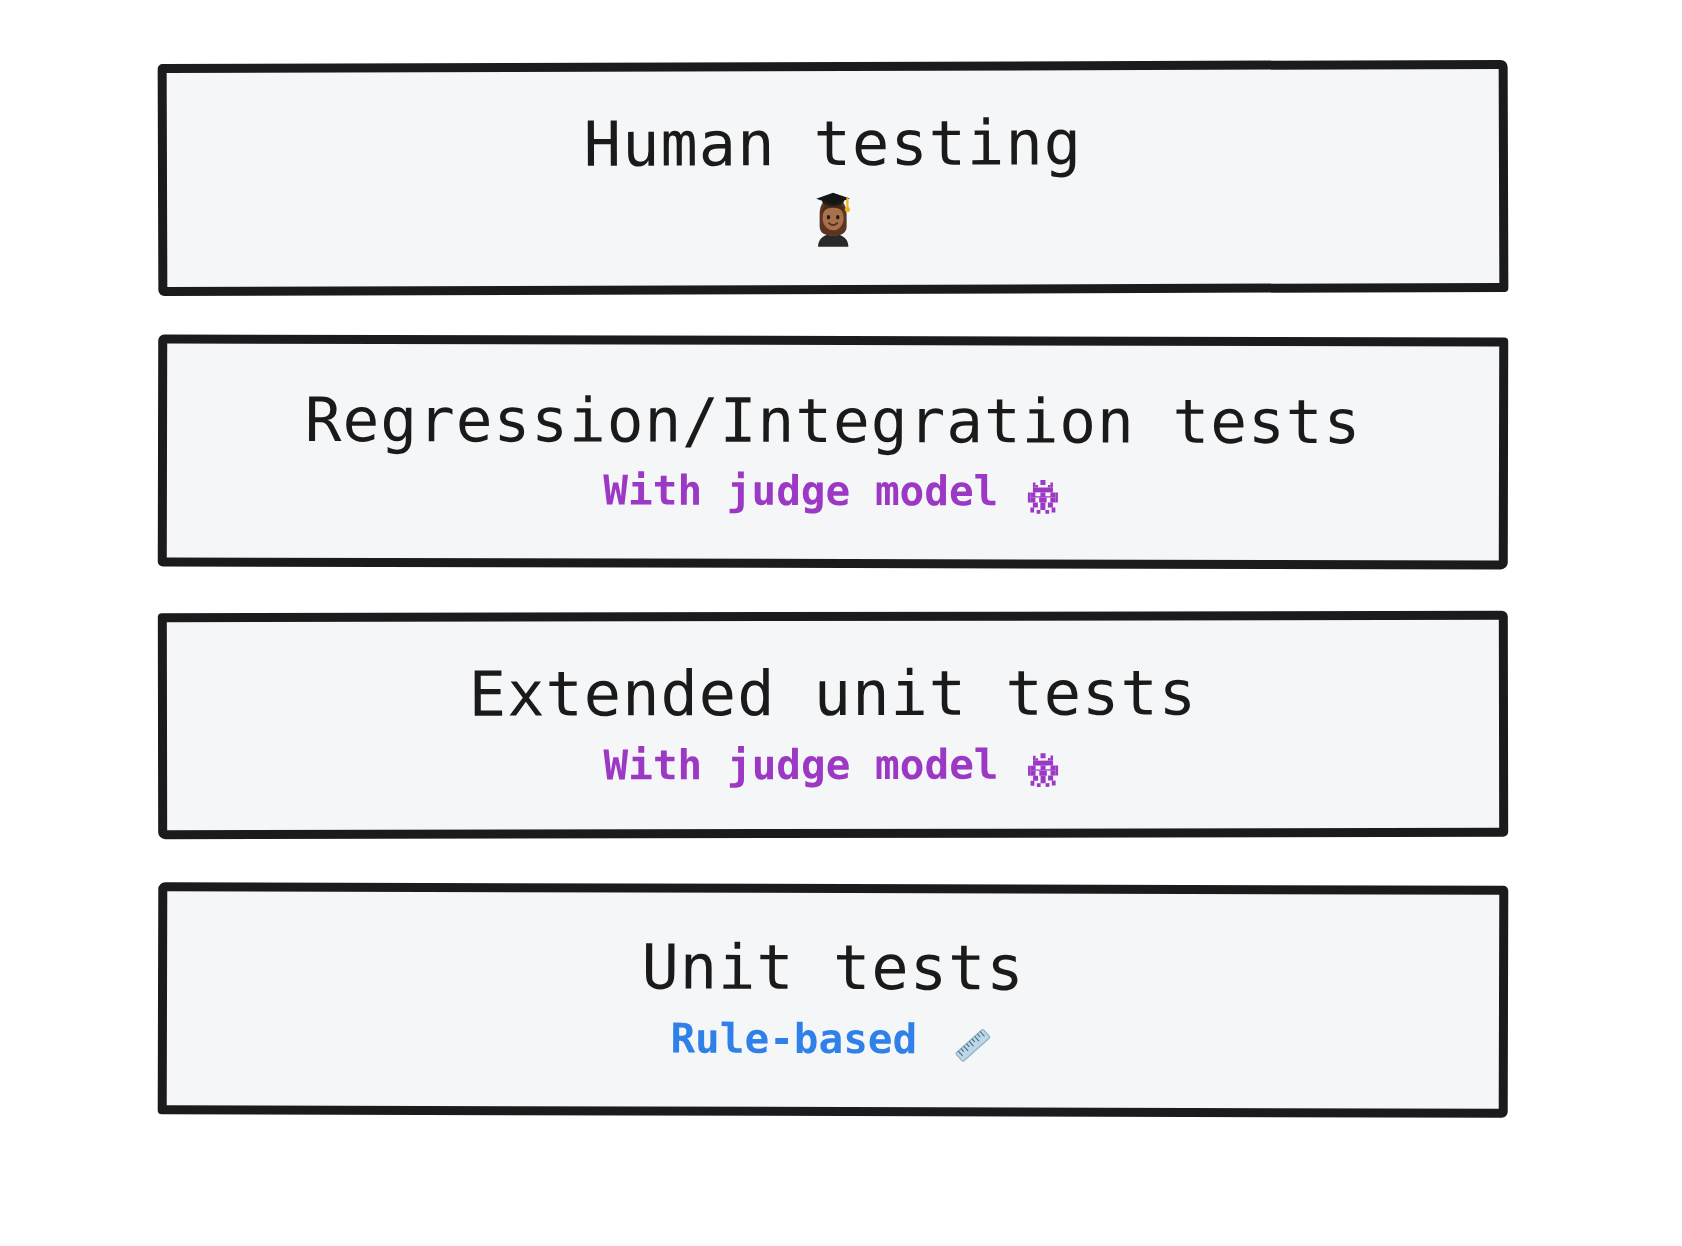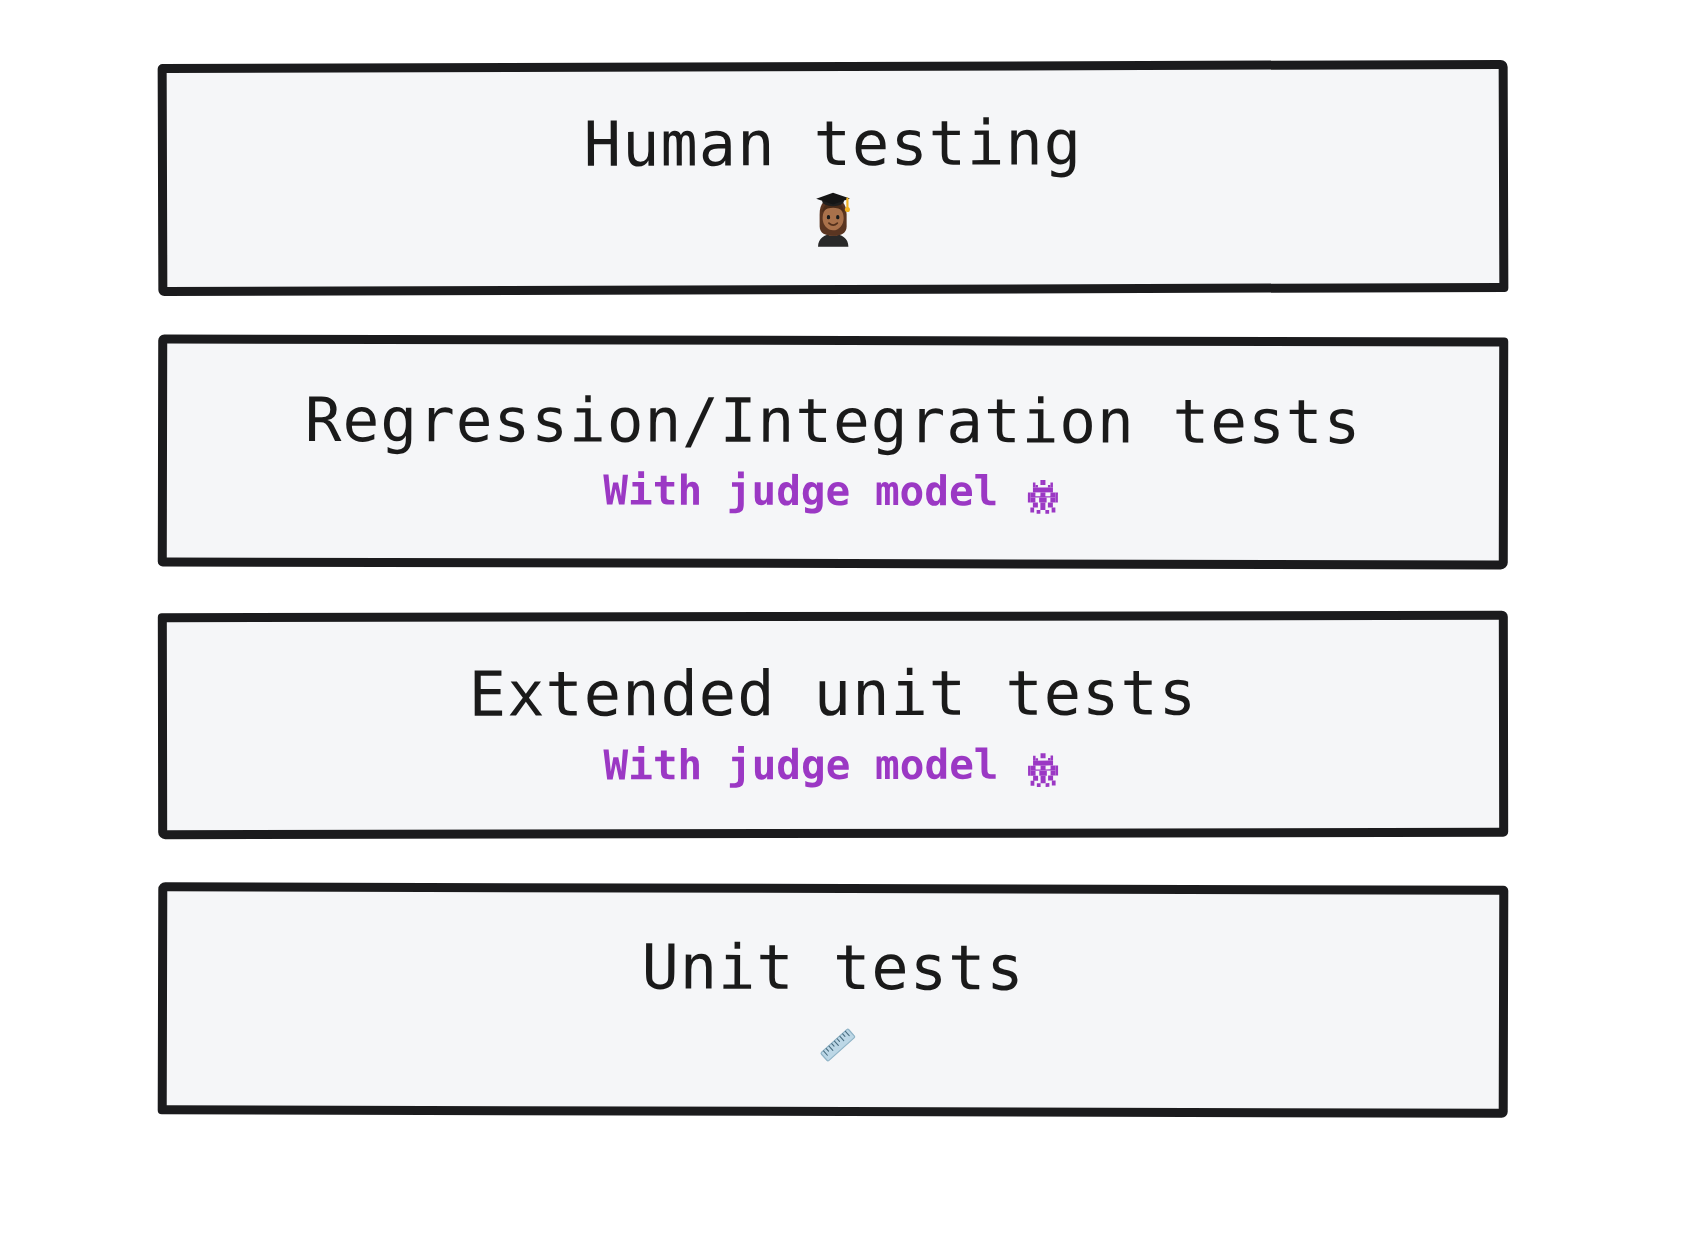--- a/index.html
+++ b/index.html
@@ -210,21 +210,21 @@
         </svg>
         </span>
       </div>
     </div>
   </div>
 
   <div class="layer-box b4">
     <div class="box-inner">
       <div class="title">Unit tests</div>
       <div class="subtitle" style="color:#2f80e8">
-        <span class="inline-emoji" style="margin-left:10px">
+        <span>Rule-based</span><span class="inline-emoji" style="margin-left:10px">
         <svg class="emoji-svg" width="44" height="44" viewBox="0 0 36 36" xmlns="http://www.w3.org/2000/svg" aria-hidden="true">
           <g transform="rotate(-42 18 18)">
             <rect x="3" y="13.5" width="30" height="9" rx="1.2" fill="#bcd7e6" stroke="#8fb3c6" stroke-width="1"></rect>
             <g stroke="#4a6d80" stroke-width="0.9" stroke-linecap="round">
               <line x1="6" y1="13.8" x2="6" y2="18.5"></line>
               <line x1="9" y1="13.8" x2="9" y2="16.6"></line>
               <line x1="12" y1="13.8" x2="12" y2="18.5"></line>
               <line x1="15" y1="13.8" x2="15" y2="16.6"></line>
               <line x1="18" y1="13.8" x2="18" y2="18.5"></line>
               <line x1="21" y1="13.8" x2="21" y2="16.6"></line>

